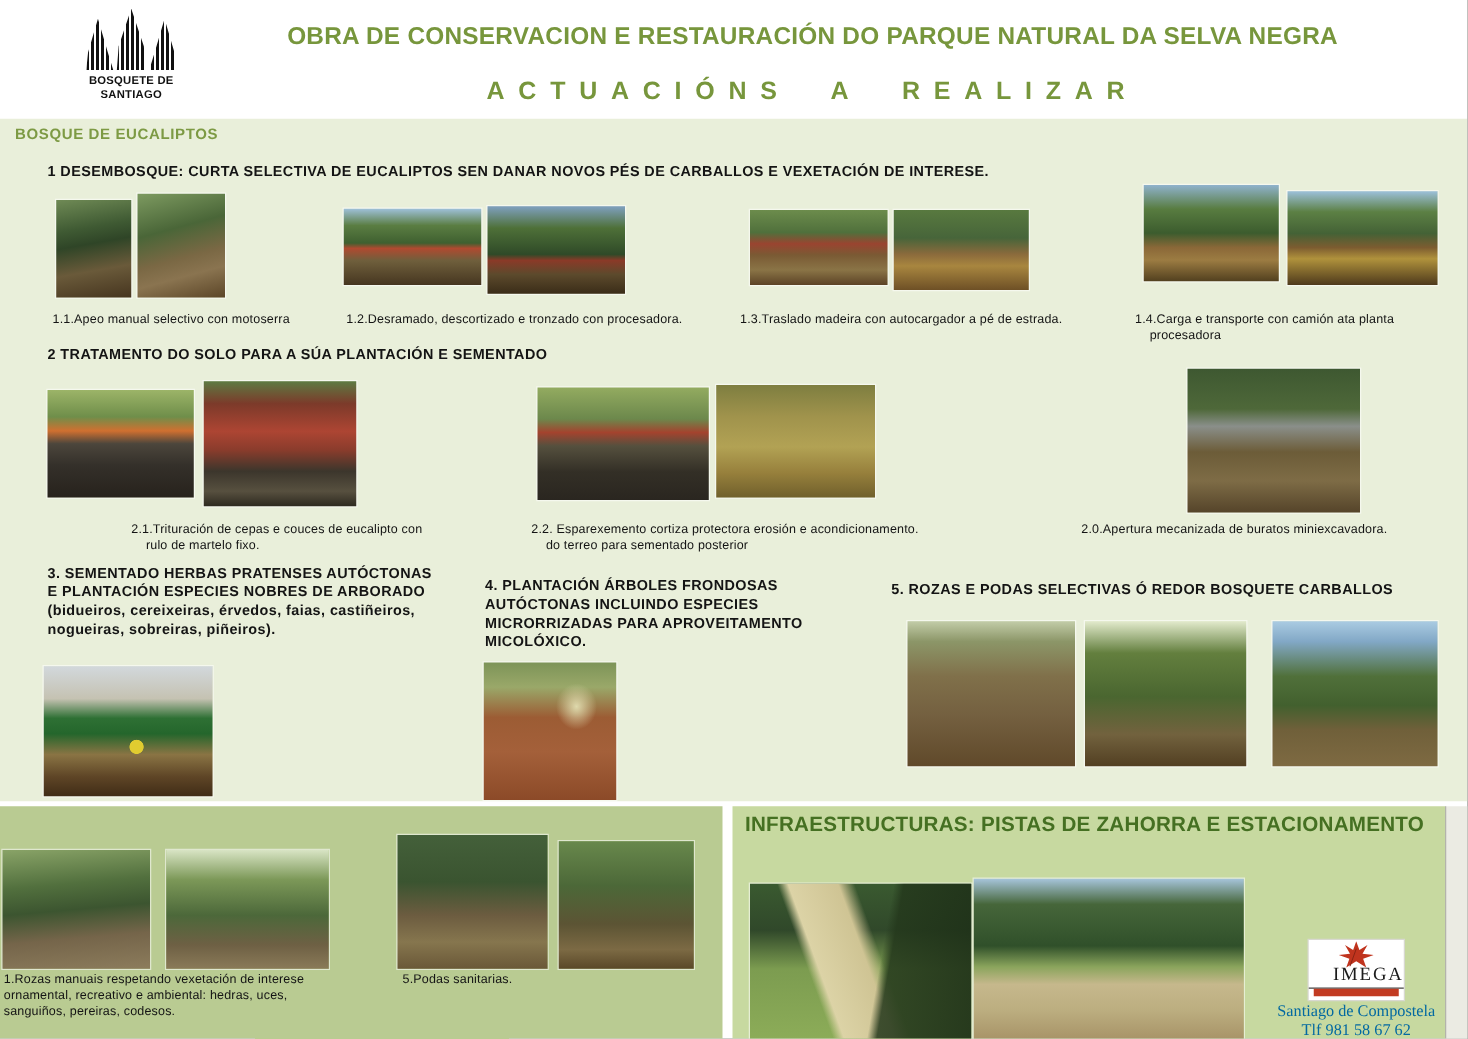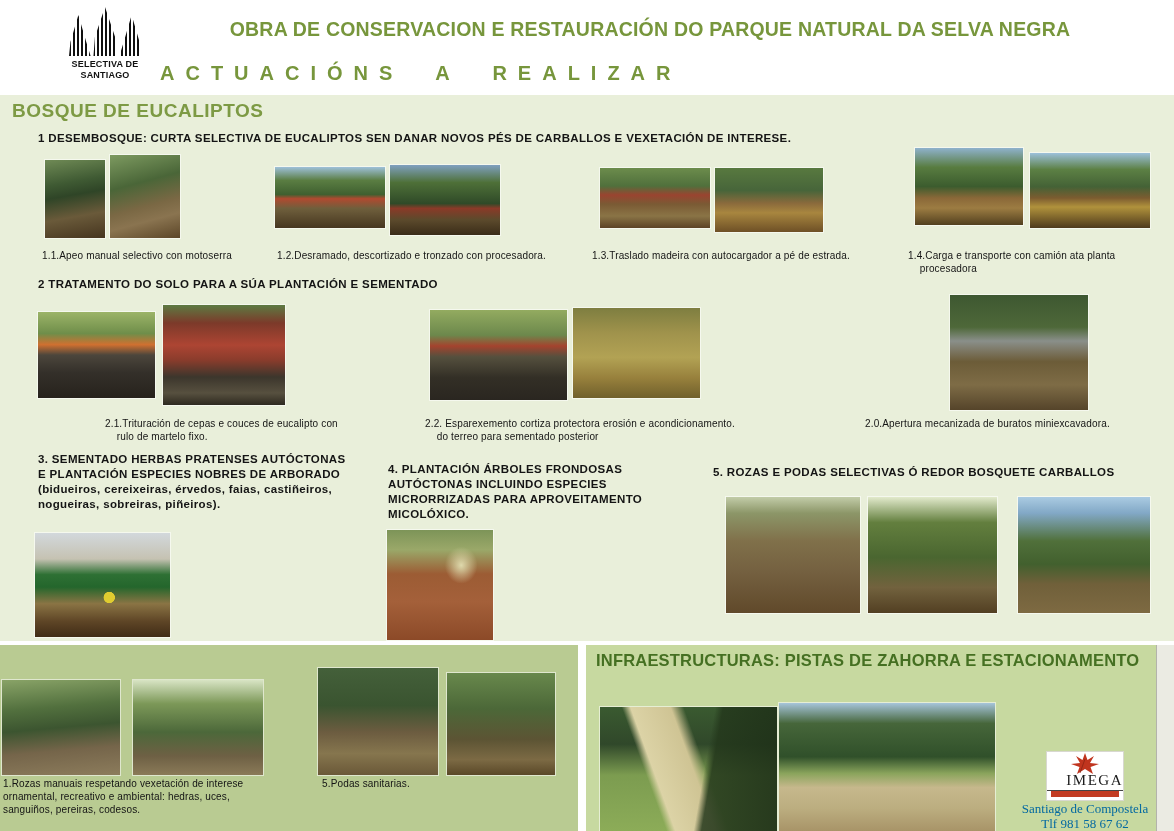--- a/index.html
+++ b/index.html
@@ -7,25 +7,25 @@
           font-family:"Liberation Sans",sans-serif;}
   
   #hdr{position:absolute;left:0;top:0;width:1174px;height:95px;background:#fff;}
   .logo{position:absolute;left:55px;top:6px;width:100px;height:82px;text-align:center;}
   .logo-bars{width:72px;height:50px;margin:0 auto;
      background:repeating-linear-gradient(90deg,#101010 0 2px,rgba(0,0,0,0) 2px 4px);
      clip-path:polygon(0 100%,2% 72%,13% 18%,24% 72%,30% 100%,34% 100%,36% 62%,50% 2%,64% 62%,66% 100%,70% 100%,76% 72%,87% 18%,98% 72%,100% 100%);}
   .logo-txt{font-size:9px;font-weight:bold;color:#111;line-height:1.25;letter-spacing:0.2px;margin-top:3px;}
   .main-title{position:absolute;left:160px;top:18px;width:980px;text-align:center;
      font-size:19.5px;font-weight:bold;color:#77963c;letter-spacing:0.2px;}
-  .sub-title{position:absolute;left:160px;top:62px;width:980px;text-align:left;
+  .sub-title{position:absolute;left:160px;top:62px;width:980px;text-align:center;
      font-size:20px;font-weight:bold;color:#77963c;letter-spacing:11px;word-spacing:16px;}
   
   #bosque{position:absolute;left:0;top:95px;width:1174px;height:546px;background:#e9efda;}
-  .sec-title{position:absolute;font-size:19px;font-weight:bold;color:#7d9a44;letter-spacing:0.5px;}
+  .sec-title{position:absolute;font-size:12px;font-weight:bold;color:#7d9a44;letter-spacing:0.5px;}
   .h-item{position:absolute;font-size:11.5px;font-weight:bold;color:#141414;letter-spacing:0.35px;white-space:pre-line;line-height:1.3;}
   .cap{position:absolute;font-size:10px;color:#141414;white-space:pre-line;line-height:1.28;letter-spacing:0.15px;}
   
   .ph{position:absolute;box-shadow:0 0 0 1px rgba(255,255,255,0.55);}
   .f-forest{background:linear-gradient(170deg,#6f8a55 0%,#3f5a33 30%,#2f4527 45%,#6a5a3a 70%,#46351f 100%);}
   .f-forest2{background:linear-gradient(165deg,#7d9a60 0%,#4a6638 35%,#7a6844 60%,#8a7450 75%,#5c4628 100%);}
   .f-procesadora{background:linear-gradient(180deg,#9ec0d8 0%,#5a7d42 22%,#3f6030 45%,#b04a30 52%,#6f5f3c 68%,#463620 100%);}
   .f-procesadora2{background:linear-gradient(180deg,#7fa0bf 0%,#4e7038 25%,#2f4a28 55%,#8a3a28 62%,#5c4a2c 78%,#3a2c18 100%);}
   .f-autocargador{background:linear-gradient(180deg,#6c8c4c 0%,#50703c 30%,#9a4430 45%,#7a5a34 60%,#8a7446 80%,#5c4326 100%);}
   .f-autocargador2{background:linear-gradient(180deg,#58793f 0%,#47653a 35%,#8a6a3c 55%,#a8863f 70%,#6e5026 100%);}
@@ -69,21 +69,21 @@
 </style>
 </head>
 <body>
 
 <div id="poster">
 
   <div id="hdr">
     <div class="logo">
       <div class="logo-bars"></div>
       <div class="logo-txt">
-        <div>SELECTIVA DE</div>
+        <div>BOSQUETE DE</div>
         <div>SANTIAGO</div>
       </div>
     </div>
     <div class="main-title">OBRA DE CONSERVACION E RESTAURACIÓN DO PARQUE NATURAL DA SELVA NEGRA</div>
     <div class="sub-title">ACTUACIÓNS A REALIZAR</div>
   </div>
 
   <div id="bosque"></div>
 
   <div class="sec-title" style="left:12px;top:100px">BOSQUE DE EUCALIPTOS</div>

